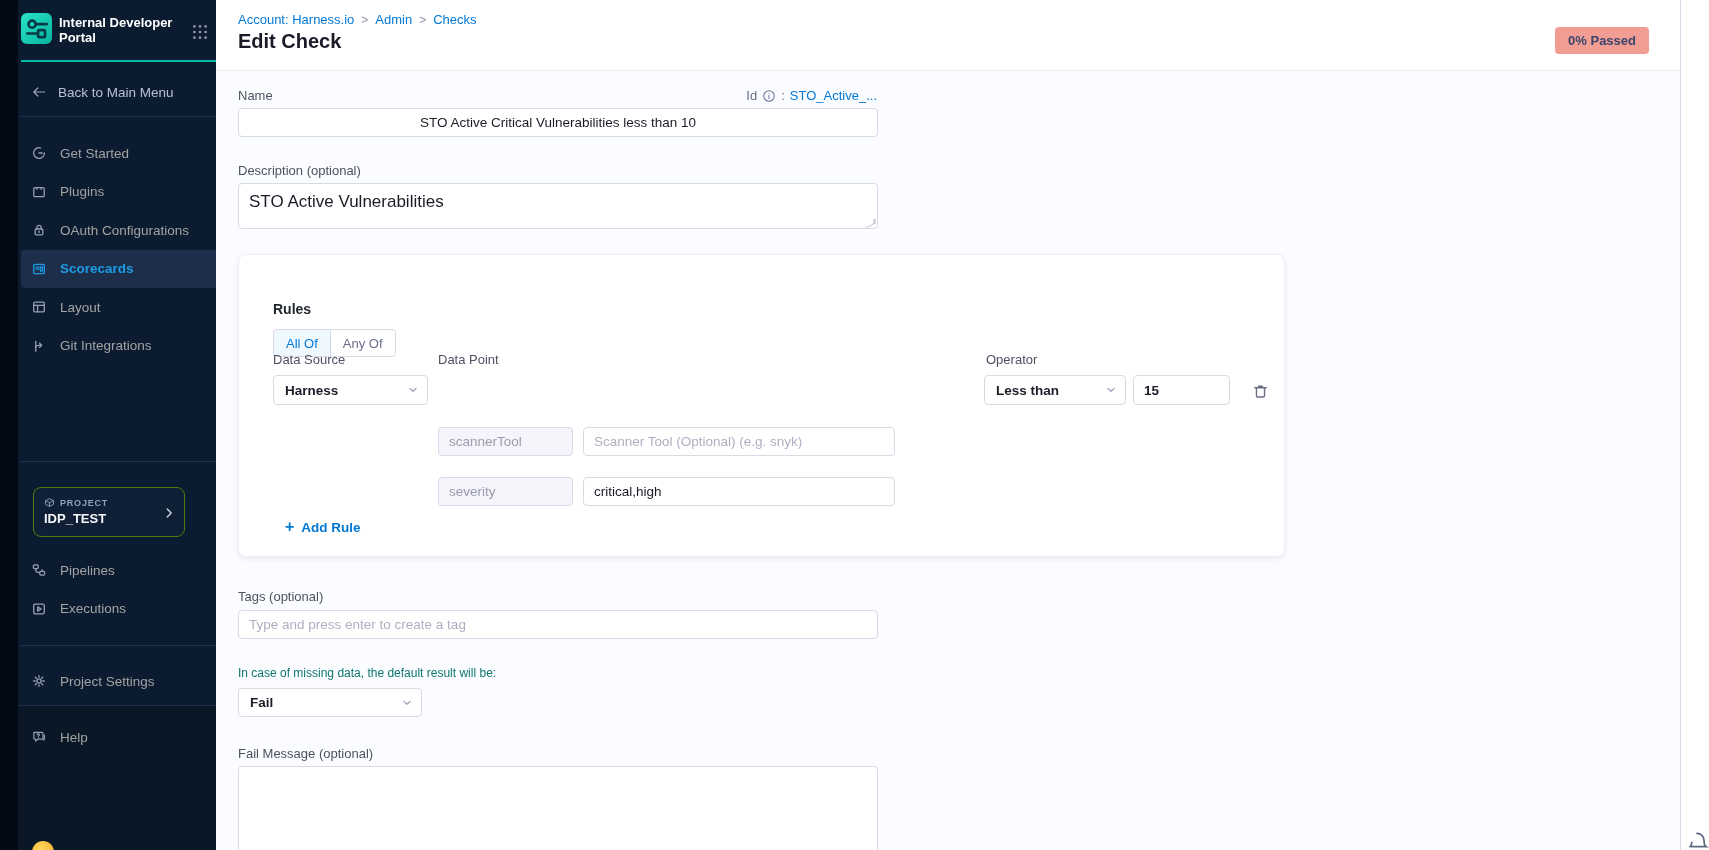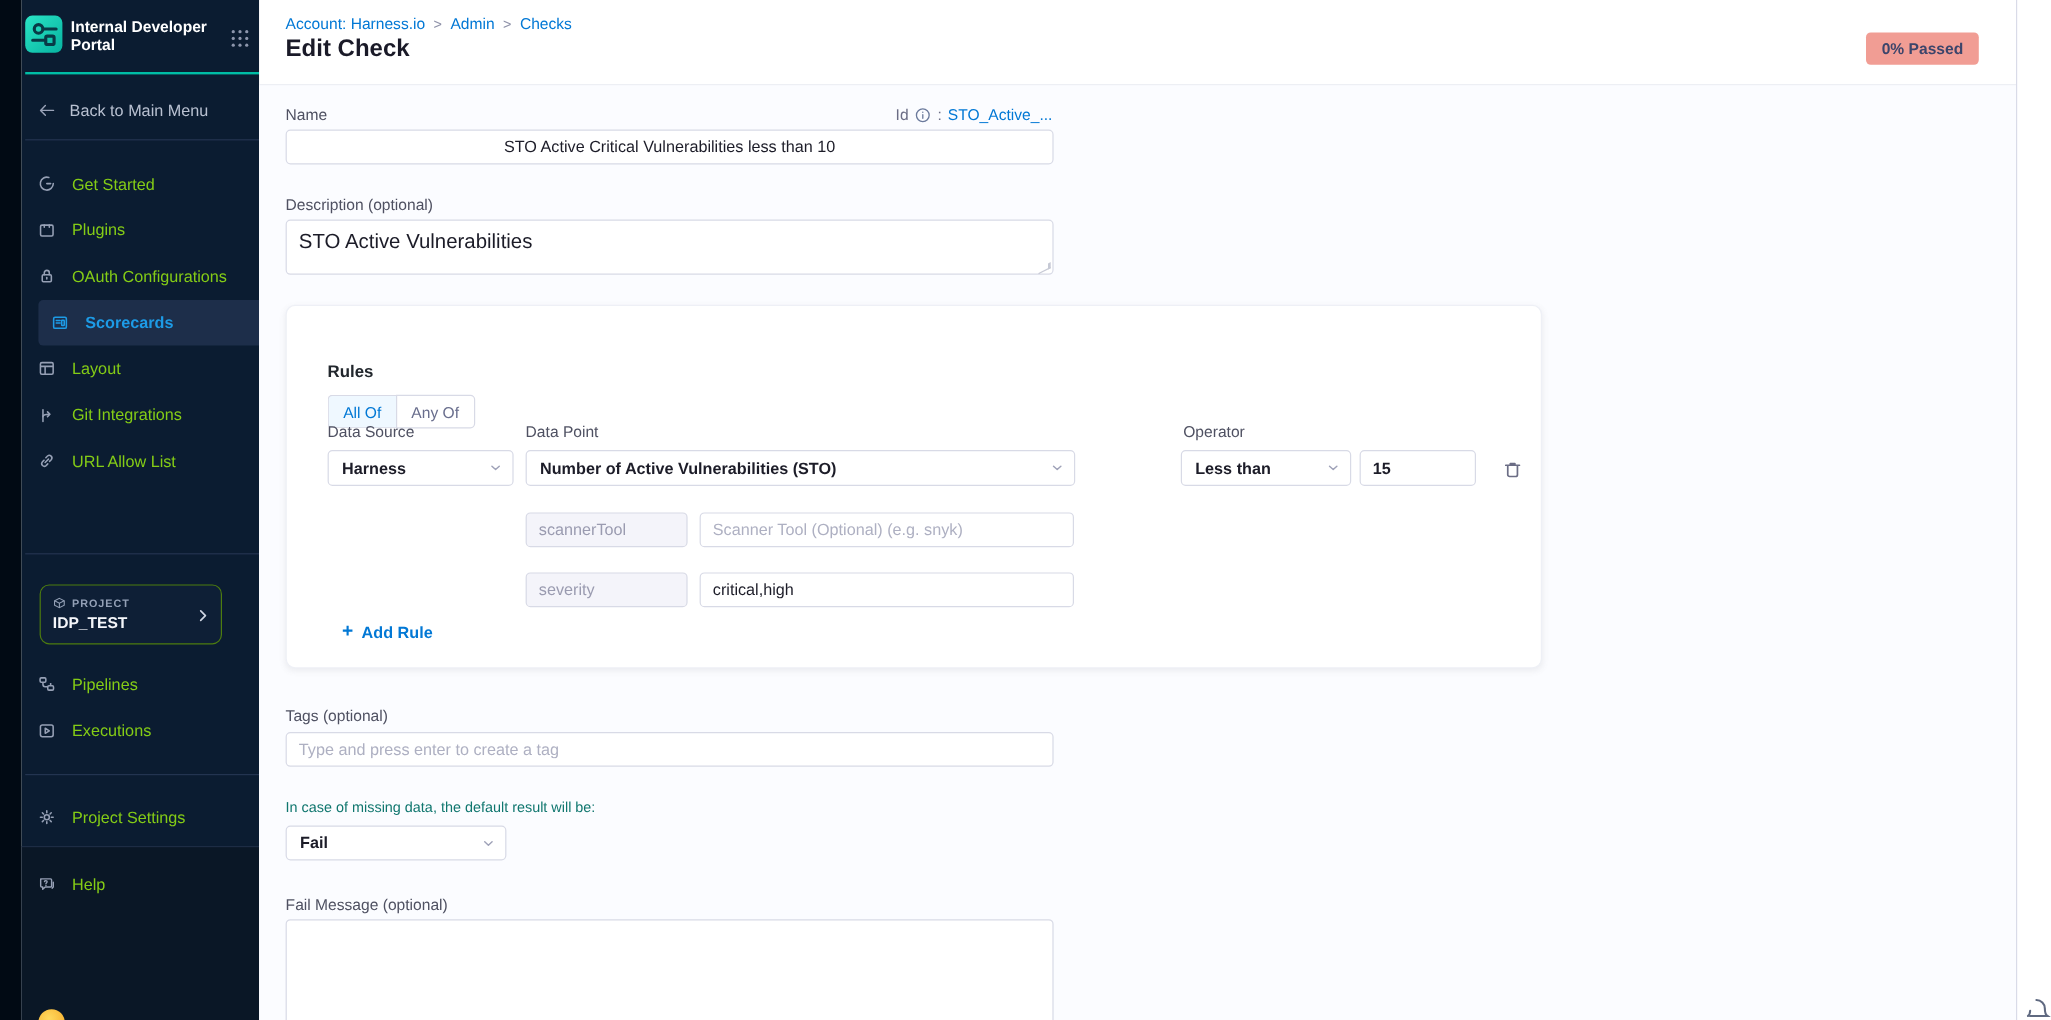--- a/index.html
+++ b/index.html
@@ -14,23 +14,23 @@
     background:linear-gradient(135deg,#2ae4c5,#07b3a0);display:flex;align-items:center;justify-content:center;color:#083a46}
   .brand-title{position:absolute;left:41px;top:15px;width:120px;color:#fff;font-size:13px;font-weight:bold;line-height:15px}
   .grid-ic{position:absolute;right:7px;top:23px;color:#8d96ac;width:18px;height:18px}
   .teal-line{position:absolute;left:3px;right:0;top:60px;height:2px;background:#00bda5}
   .back-row{position:absolute;left:13px;top:80px;height:24px;display:flex;align-items:center;gap:11px;
     color:#9aa3b8;cursor:pointer}
   .back-row span{color:#b9c1d1;font-size:13.5px}
   .sb-divider{position:absolute;left:3px;right:0;height:1px;background:#233450}
   .sb-list{position:absolute;left:0;right:0}
   .sb-item{position:relative;height:38.5px;display:flex;align-items:center;gap:13px;padding-left:13px;
-    color:#84cc16;font-size:13.5px;cursor:pointer}
+    color:#a3a3a3;font-size:13.5px;cursor:pointer}
   .sb-item .ic{color:#96a0b5}
-  .sb-item.active{background:#1d2e4a;border-radius:4px 0 0 4px;margin-left:14px;padding-left:10px;color:#1d9be6;font-weight:bold}
+  .sb-item.active{background:#1d2e4a;border-radius:4px 0 0 4px;margin-left:3px;padding-left:10px;color:#1d9be6;font-weight:bold}
   .sb-item.active .ic{color:#1d9be6}
   .ic{width:16px;height:16px;flex:none}
   .project-card{position:absolute;left:15px;top:487px;width:152px;height:50px;border:1px solid #4d7c0f;
     border-radius:8px;background:#0e1f36;cursor:pointer}
   .pc-kicker{position:absolute;left:10px;top:9px;display:flex;align-items:center;gap:5px;color:#93a0b6;
     font-size:9px;font-weight:bold;letter-spacing:.8px}
   .pc-name{position:absolute;left:10px;top:23px;color:#f4f6fa;font-size:13px;font-weight:bold}
   .pc-chev{position:absolute;right:8px;top:17px;width:14px;height:16px;color:#cfd5e2}
   .help-sec{position:absolute;left:0;right:0;top:705px;bottom:0;background:#0a1726;border-top:1px solid #1d2c44}
   .avatar-dot{position:absolute;left:14px;top:135px;width:22px;height:22px;border-radius:50%;
@@ -157,28 +157,20 @@
         <span>Layout</span>
       </div>
       <div class="sb-item">
         <svg class="ic" viewBox="0 0 16 16" fill="none" stroke="currentColor" stroke-width="1.3" stroke-linecap="round" stroke-linejoin="round">
             <path d="M4.8 13.2V3.4"></path>
             <path d="M4.8 9.2c0-2 3.4-2 5.2-2"></path>
             <path d="m8.6 5.2 2 2-2 2"></path>
           </svg>
         <span>Git Integrations</span>
       </div>
-      <div class="sb-item">
-        <svg class="ic" viewBox="0 0 16 16" fill="none" stroke="currentColor" stroke-width="1.3" stroke-linecap="round">
-            <path d="m6.6 9.4 2.8-2.8"></path>
-            <path d="M5.7 7.5 4.3 8.9a2.2 2.2 0 0 0 3.1 3.1l1.4-1.4"></path>
-            <path d="m10.3 8.5 1.4-1.4a2.2 2.2 0 0 0-3.1-3.1L7.2 5.4"></path>
-          </svg>
-        <span>URL Allow List</span>
-      </div>
     </nav>
 
     <div class="sb-divider" style="top:461px"></div>
 
     <div class="project-card">
       <div class="pc-kicker">
         <svg class="ic" viewBox="0 0 12 12" style="width:11px;height:11px" fill="none" stroke="currentColor" stroke-width="1">
             <path d="M6 1.8 10.4 4v4L6 10.2 1.6 8V4z"></path>
             <path d="M1.6 4 6 6.2 10.4 4M6 6.2v4"></path>
           </svg>
@@ -275,26 +267,20 @@
       <label class="lbl" style="left:34px;top:97px">Data Source</label>
       <label class="lbl" style="left:199px;top:97px">Data Point</label>
       <label class="lbl" style="left:747px;top:97px">Operator</label>
 
       <div class="sel" style="left:34px;top:120px;width:155px">
         <span>Harness</span>
         <svg class="chev" viewBox="0 0 16 16" fill="none" stroke="currentColor" stroke-width="1.4" stroke-linecap="round" stroke-linejoin="round">
             <path d="m4.5 6.3 3.5 3.2 3.5-3.2"></path>
           </svg>
       </div>
-      <div class="sel" style="left:199px;top:120px;width:458px">
-        <span>Number of Active Vulnerabilities (STO)</span>
-        <svg class="chev" viewBox="0 0 16 16" fill="none" stroke="currentColor" stroke-width="1.4" stroke-linecap="round" stroke-linejoin="round">
-            <path d="m4.5 6.3 3.5 3.2 3.5-3.2"></path>
-          </svg>
-      </div>
       <div class="sel" style="left:745px;top:120px;width:142px">
         <span>Less than</span>
         <svg class="chev" viewBox="0 0 16 16" fill="none" stroke="currentColor" stroke-width="1.4" stroke-linecap="round" stroke-linejoin="round">
             <path d="m4.5 6.3 3.5 3.2 3.5-3.2"></path>
           </svg>
       </div>
       <input class="inp bold" style="left: 894px; top: 120px; width: 97px; height: 30px;" value="15">
       <button class="trash">
         <svg viewBox="0 0 16 16" width="19" height="19" fill="none" stroke="currentColor" stroke-width="1.2" stroke-linecap="round" stroke-linejoin="round">
             <path d="M3.2 4.8h9.6M6.4 4.8V3.6h3.2v1.2M4.6 4.8v6.6a1.3 1.3 0 0 0 1.3 1.3h4.2a1.3 1.3 0 0 0 1.3-1.3V4.8"></path>

